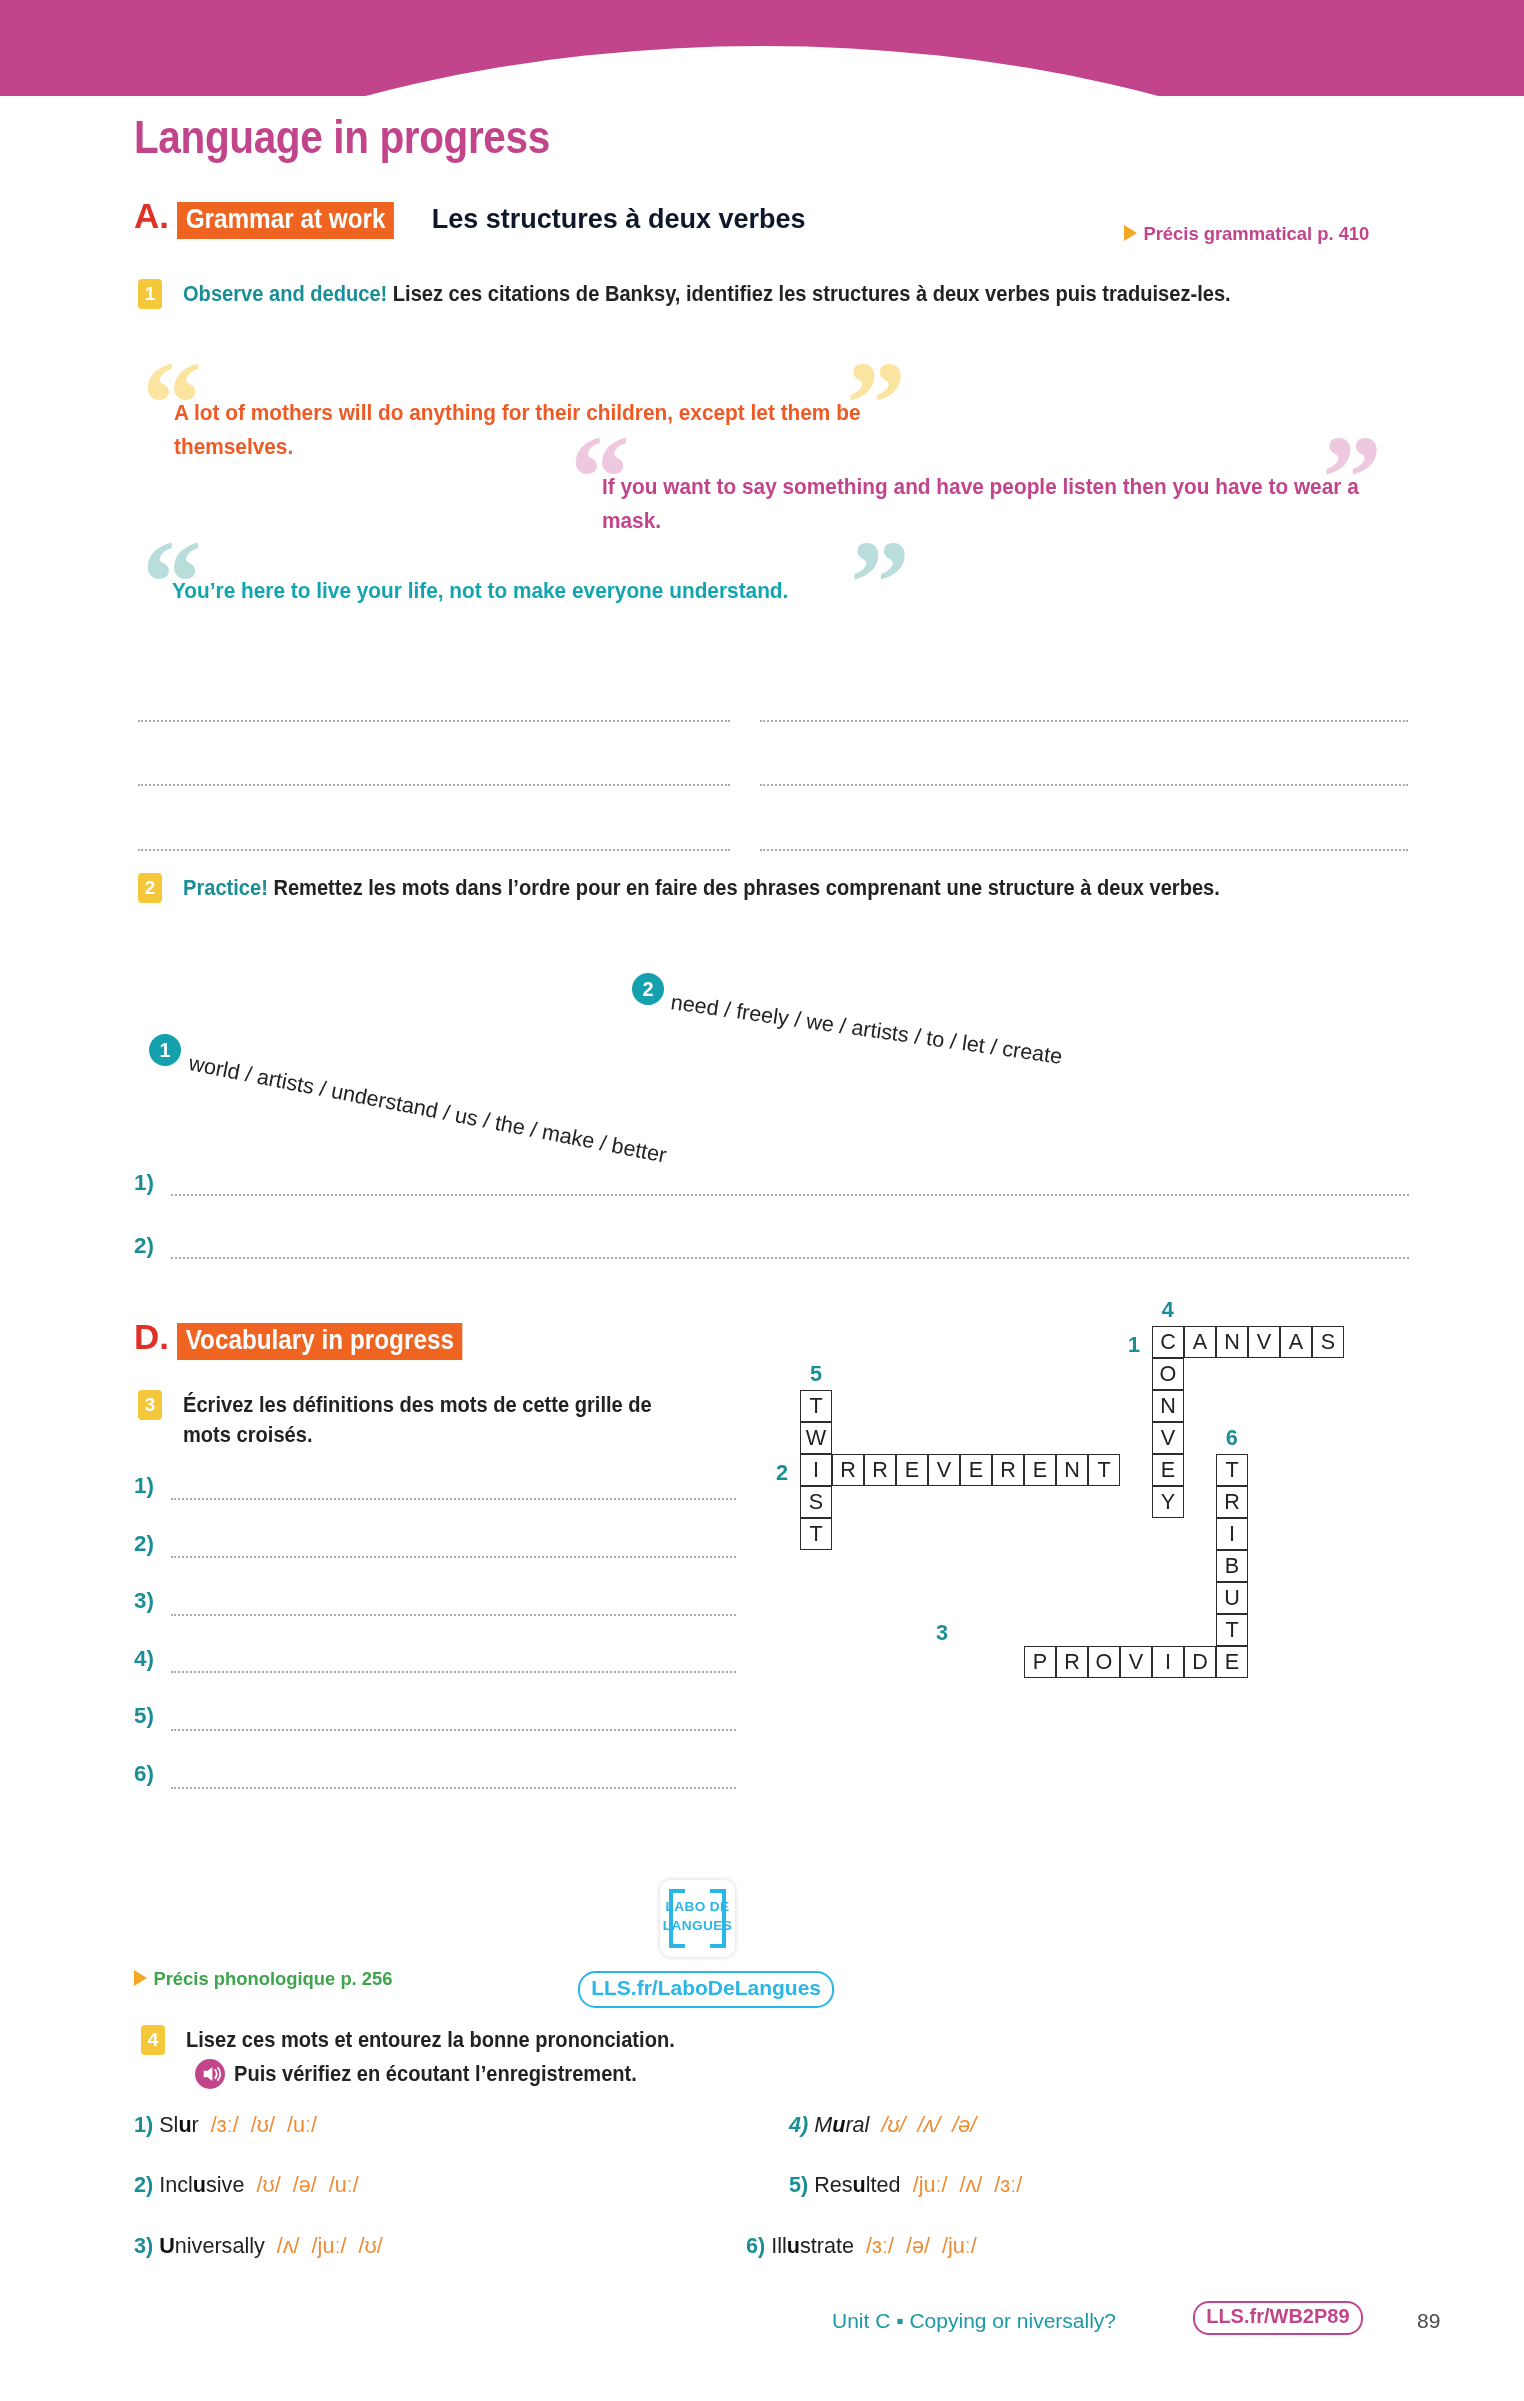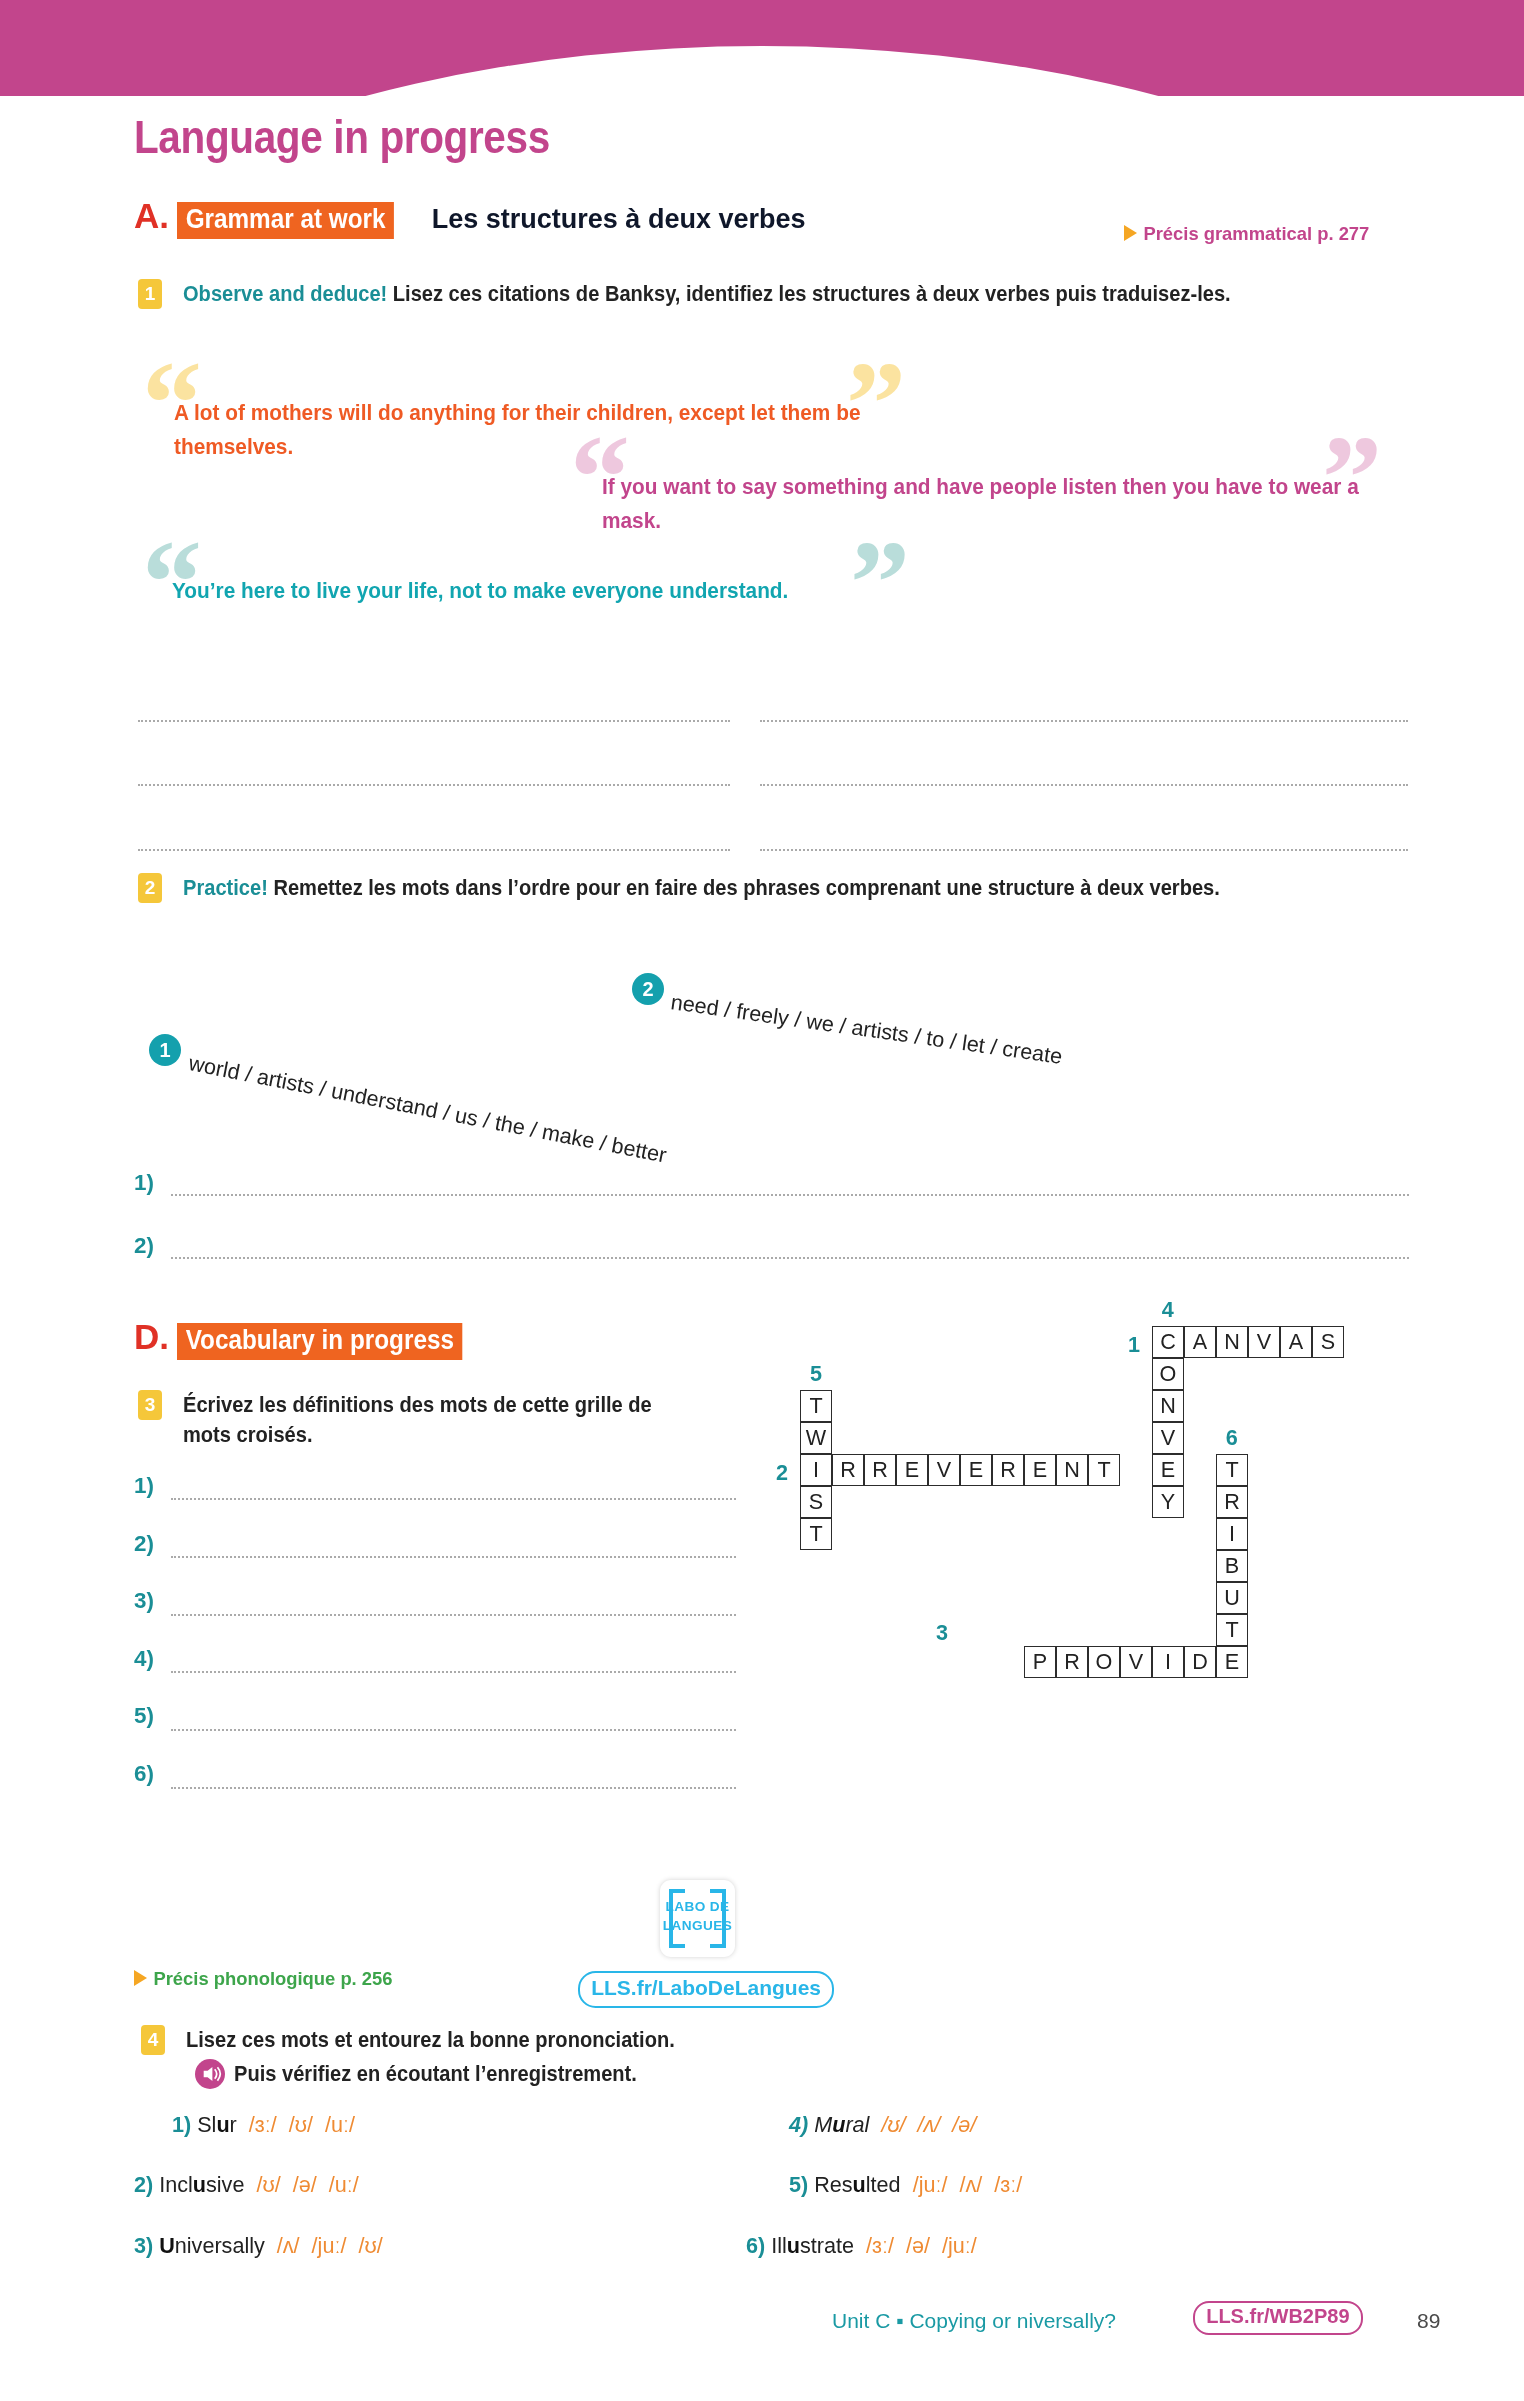--- a/index.html
+++ b/index.html
@@ -176,21 +176,21 @@
 
   <div id="page-title">Language in progress</div>
 
   <div class="abs" style="left:134px; top:196px;">
     <span class="sec-letter" style="color:#e03126;">A.</span>
     <span class="sec-chip" style="background:#ef6420; margin-left:4.8px;">Grammar at work</span>
     <span class="sec-sub" style="color:#0f172a; margin-left:9.6px;">Les structures à deux verbes</span>
   </div>
 
   <div class="abs precis" style="left:1124px; top:223px; color:#c2458c;">
-    <span class="tri"></span><span>Précis grammatical p. 277</span>
+    <span class="tri"></span><span>Précis grammatical p. 410</span>
   </div>
 
   <div class="abs" style="left:138px; top:279px;">
     <span class="qnum">1</span>
   </div>
   <div class="abs qtext" style="left:183px; top:279px; width:1281px;">
     <span class="teal">Observe and deduce!</span><span> Lisez ces citations de Banksy, identifiez les structures à deux verbes puis traduisez-les.</span>
   </div>
 
   <div class="quote" style="left:142px; top:362px; width:824px;">
@@ -324,21 +324,21 @@
   <div class="abs qtext" style="left:186px; top:2025px; width:1041px;">Lisez ces mots et entourez la bonne prononciation.</div>
   <div class="audio-ic" style="left:195px; top:2059px;">
     <svg width="30" height="30" viewBox="0 0 38 38" aria-hidden="true">
       <polygon points="11,15 16,15 22,10 22,28 16,23 11,23" fill="#ffffff"></polygon>
       <path d="M25 13 q5 6 0 12" stroke="#ffffff" stroke-width="2.2" fill="none"></path>
       <path d="M28.5 10.5 q7 8 0 17" stroke="#ffffff" stroke-width="2.2" fill="none"></path>
     </svg>
   </div>
   <div class="abs qtext" style="left:234px; top:2059px; width:1041px;">Puis vérifiez en écoutant l’enregistrement.</div>
 
-  <div class="ph-row" style="left:134px; top:2112px;margin-left:38px;"><span class="pn">1) </span><span>Sl<b>u</b>r</span><span class="ipa">&nbsp;&nbsp;/ɜː/</span><span class="ipa">&nbsp;&nbsp;/ʊ/</span><span class="ipa">&nbsp;&nbsp;/uː/</span></div>
+  <div class="ph-row" style="left:134px; top:2112px;"><span class="pn">1) </span><span>Sl<b>u</b>r</span><span class="ipa">&nbsp;&nbsp;/ɜː/</span><span class="ipa">&nbsp;&nbsp;/ʊ/</span><span class="ipa">&nbsp;&nbsp;/uː/</span></div>
   <div class="ph-row" style="left:134px; top:2172px;"><span class="pn">2) </span><span>Incl<b>u</b>sive</span><span class="ipa">&nbsp;&nbsp;/ʊ/</span><span class="ipa">&nbsp;&nbsp;/ə/</span><span class="ipa">&nbsp;&nbsp;/uː/</span></div>
   <div class="ph-row" style="left:134px; top:2233px;"><span class="pn">3) </span><span><b>U</b>niversally</span><span class="ipa">&nbsp;&nbsp;/ʌ/</span><span class="ipa">&nbsp;&nbsp;/juː/</span><span class="ipa">&nbsp;&nbsp;/ʊ/</span></div>
   <div class="ph-row" style="left:789px; top:2112px;font-style:italic;"><span class="pn">4) </span><span>M<b>u</b>ral</span><span class="ipa">&nbsp;&nbsp;/ʊ/</span><span class="ipa">&nbsp;&nbsp;/ʌ/</span><span class="ipa">&nbsp;&nbsp;/ə/</span></div>
   <div class="ph-row" style="left:789px; top:2172px;"><span class="pn">5) </span><span>Res<b>u</b>lted</span><span class="ipa">&nbsp;&nbsp;/juː/</span><span class="ipa">&nbsp;&nbsp;/ʌ/</span><span class="ipa">&nbsp;&nbsp;/ɜː/</span></div>
   <div class="ph-row" style="left:746px; top:2233px;"><span class="pn">6) </span><span>Ill<b>u</b>strate</span><span class="ipa">&nbsp;&nbsp;/ɜː/</span><span class="ipa">&nbsp;&nbsp;/ə/</span><span class="ipa">&nbsp;&nbsp;/juː/</span></div>
 
   <div id="footer">
     <div class="f-unit" style="left:832px; top:4.8px;">Unit C ▪ Copying or niversally?</div>
     <div class="f-code" style="left:1193px; top:-3.2px;">LLS.fr/WB2P89</div>
     <div class="f-page" style="left:1417px; top:4.8px;">89</div>

